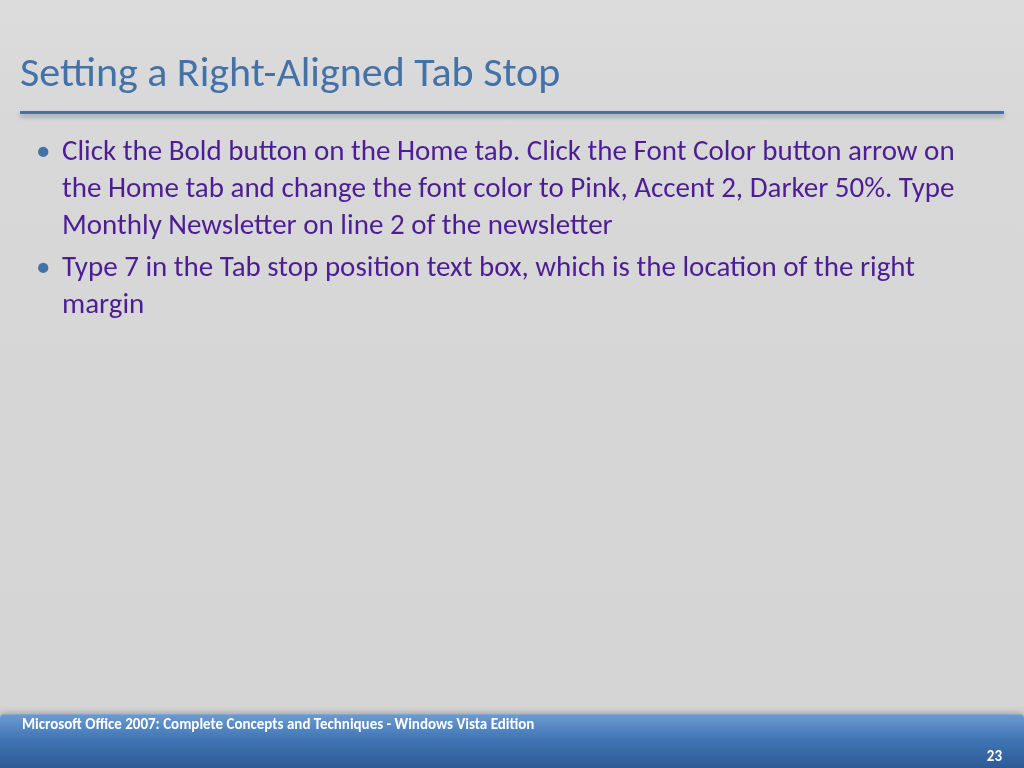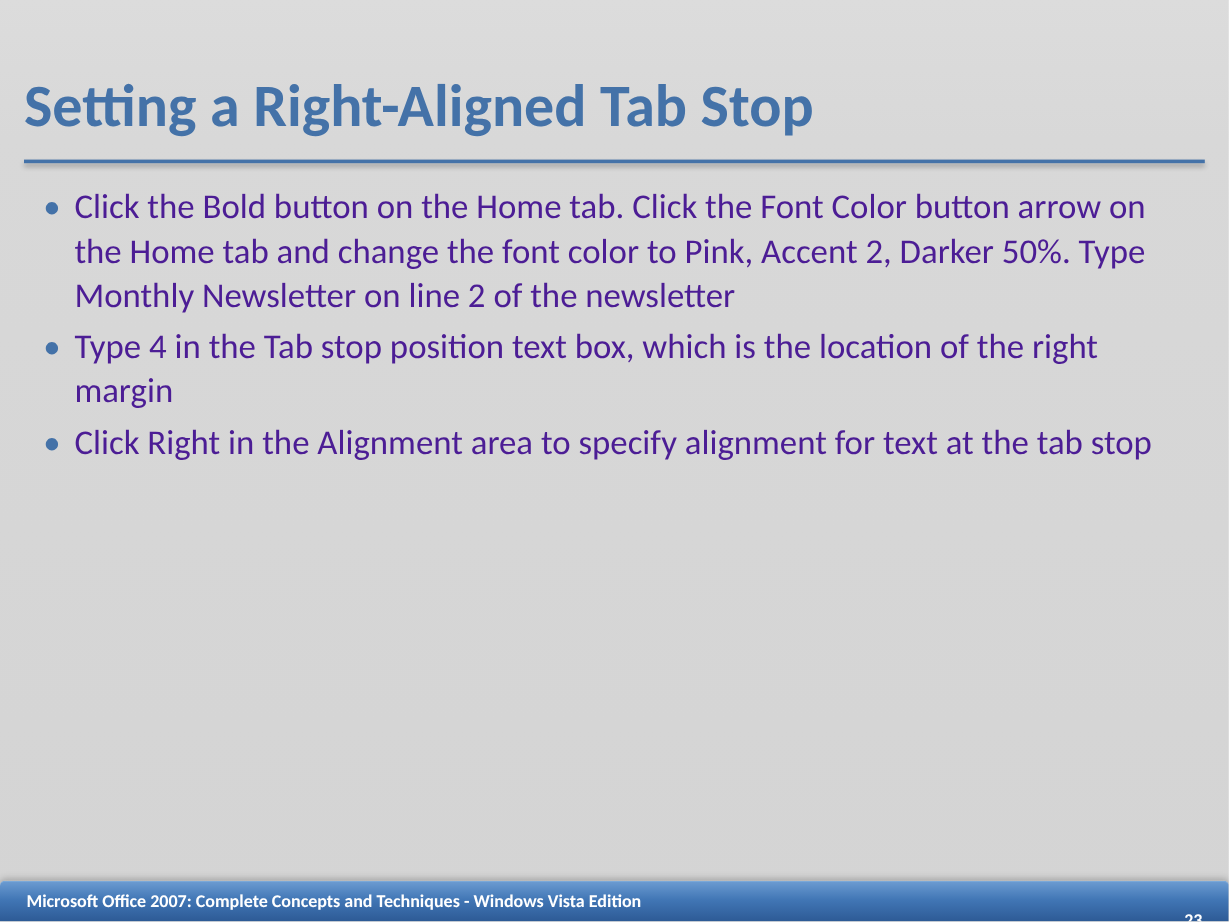--- a/index.html
+++ b/index.html
@@ -10,23 +10,23 @@
     body {
       width: 1024px;
       height: 768px;
       background: linear-gradient(to bottom, #dcdcdc 0%, #d8d8d8 15%, #d4d4d4 100%);
       font-family: Calibri, 'Segoe UI', Arial, sans-serif;
       overflow: hidden;
       position: relative;
     }
     .slide-title {
       color: #4472a8;
-      font-size: 50px;
-      font-weight: 700;
-      padding: 58px 20px 14px 20px;
+      font-size: 42px;
+      font-weight: 400;
+      padding: 46px 20px 14px 20px;
       letter-spacing: 0px;
     }
     .title-divider {
       margin: 0 20px;
       height: 3px;
       background: #4472a8;
       box-shadow: 0 3px 4px rgba(0,0,0,0.3);
     }
     .content {
       padding: 18px 30px 0 30px;
@@ -48,26 +48,26 @@
       left: 6px;
       top: 0;
       color: #4472a8;
       font-size: 29px;
     }
     .footer {
       position: absolute;
       bottom: 0;
       left: 0;
       right: 0;
-      height: 34px;
+      height: 54px;
       background: linear-gradient(to bottom, #6a9ad0 0%, #4176b5 45%, #2d5a95 100%);
       border-top: 1px solid #7aa8d8;
       border-radius: 4px 4px 0 0;
       display: flex;
-      align-items: center;
+      align-items: flex-start;
       justify-content: space-between;
       padding: 0 22px;
       box-shadow: 0 -1px 6px rgba(0,0,0,0.25);
     }
     .footer-text {
       color: #ffffff;
       font-size: 15px;
       font-weight: bold;
     }
     .footer-page {
@@ -79,21 +79,20 @@
   </style>
 </head>
 <body>
 
 <h1 class="slide-title">Setting a Right-Aligned Tab Stop</h1>
 <div class="title-divider"></div>
 
 <div class="content">
   <ul>
     <li>Click the Bold button on the Home tab. Click the Font Color button arrow on the Home tab and change the font color to Pink, Accent 2, Darker 50%. Type Monthly Newsletter on line 2 of the newsletter</li>
-    <li>Type 4 in the Tab stop position text box, which is the location of the right margin</li>
-    <li>Click Right in the Alignment area to specify alignment for text at the tab stop</li>
+    <li>Type 7 in the Tab stop position text box, which is the location of the right margin</li>
   </ul>
 </div>
 
 <div class="footer">
   <span class="footer-text">Microsoft Office 2007: Complete Concepts and Techniques - Windows Vista Edition</span>
   <span class="footer-page">23</span>
 </div>
 
 </body></html>

